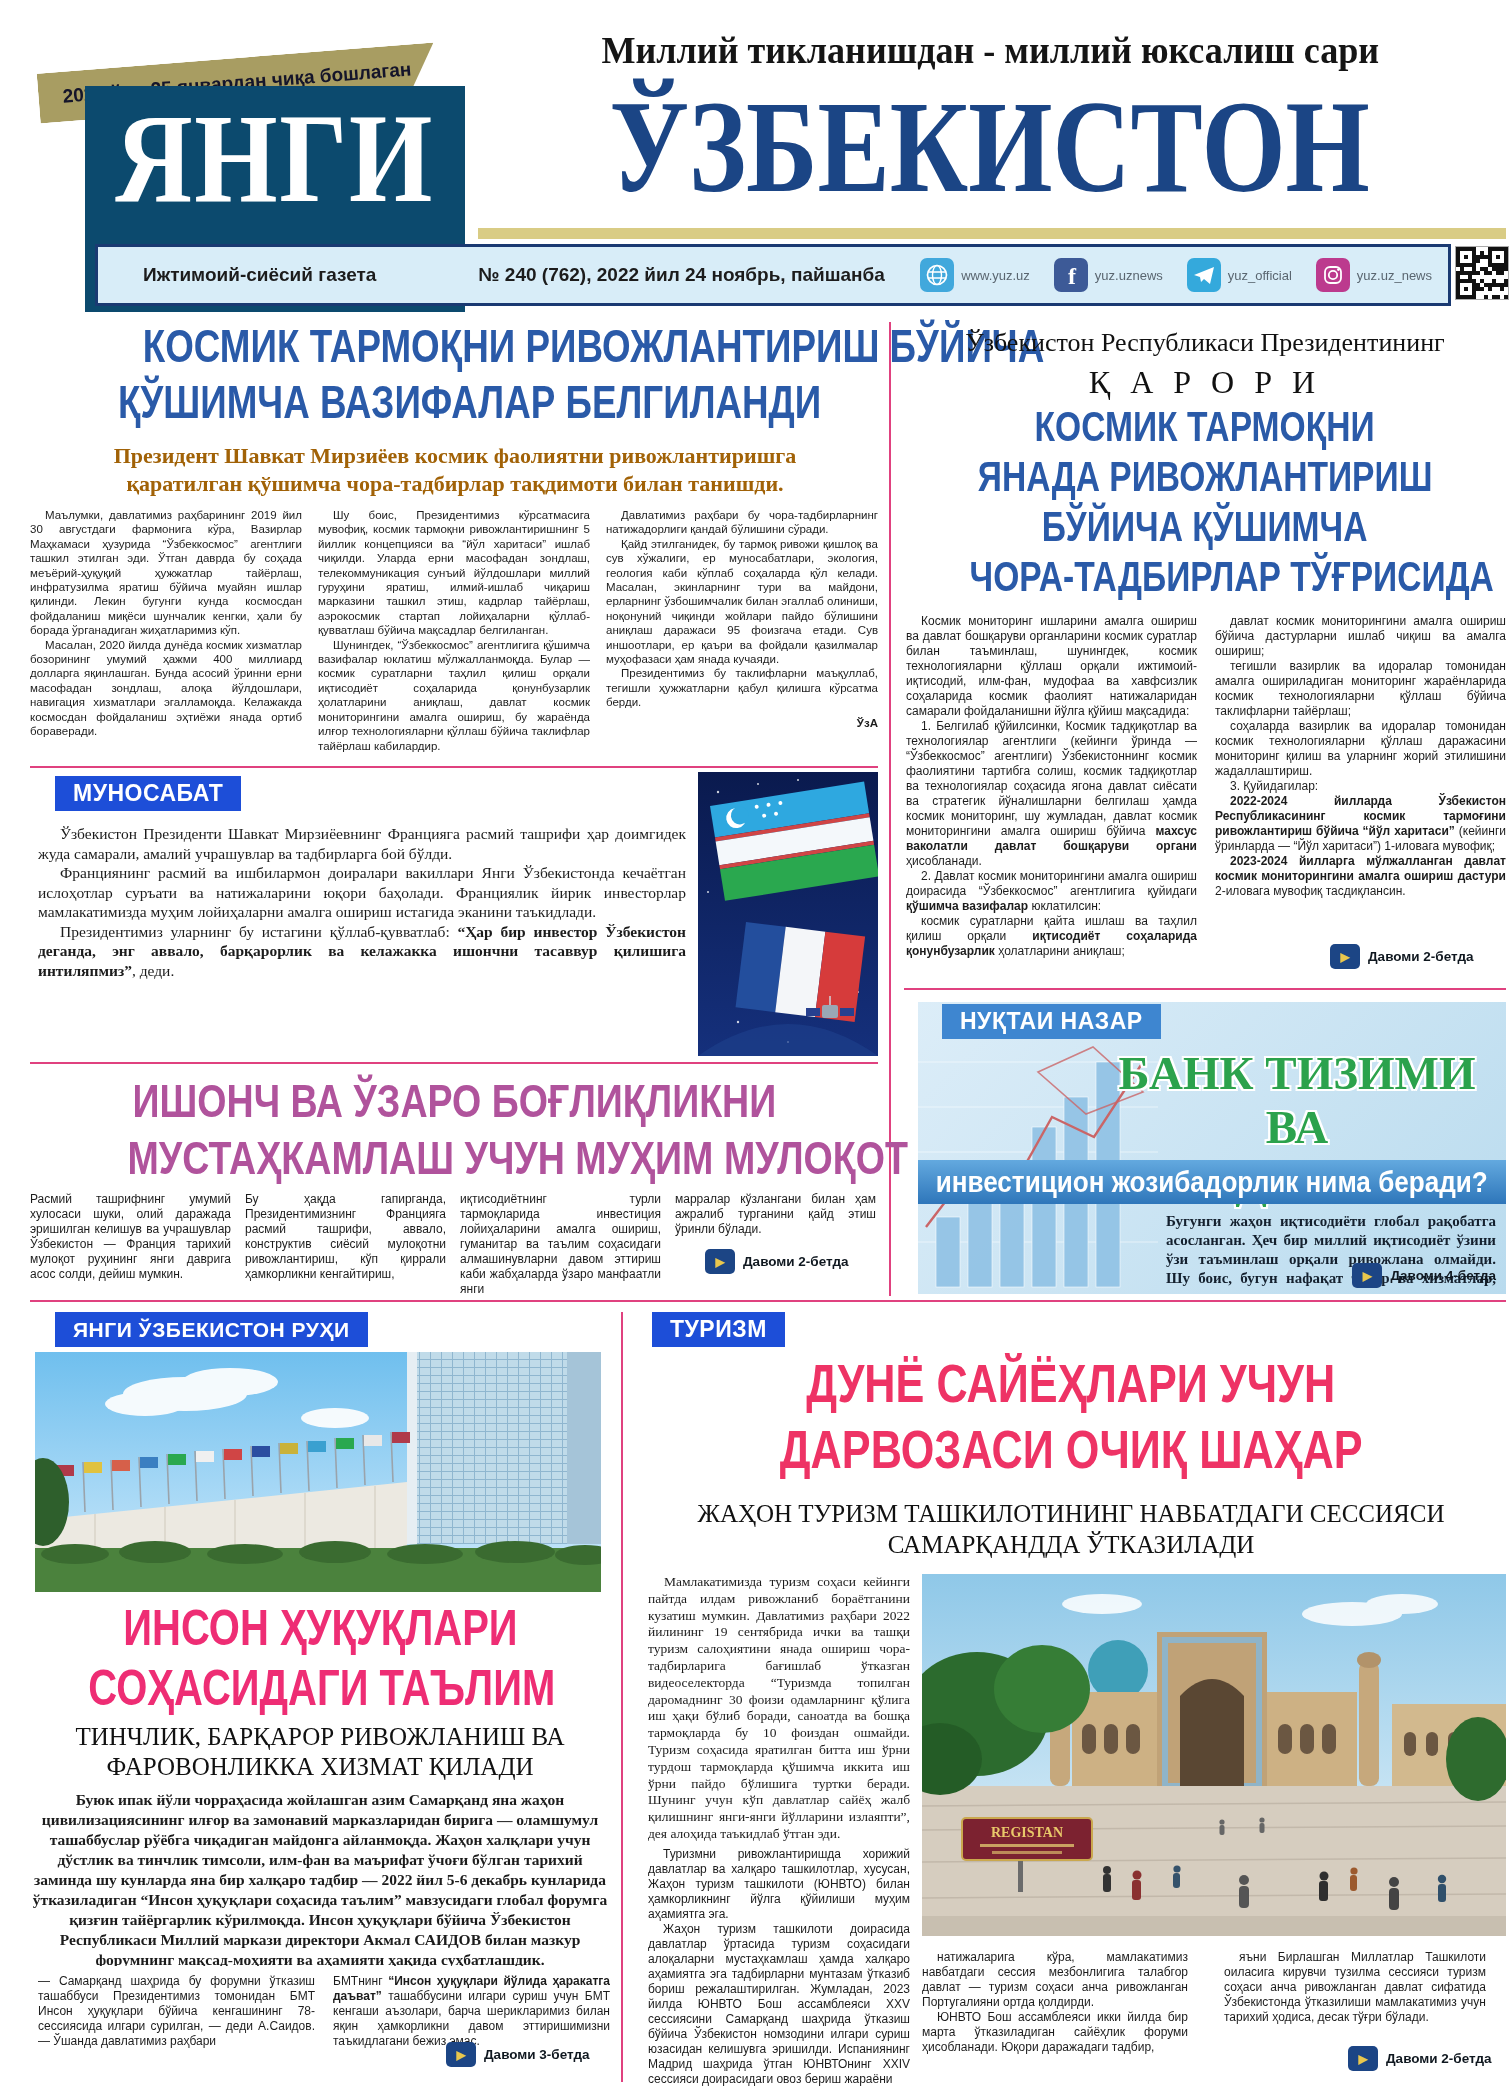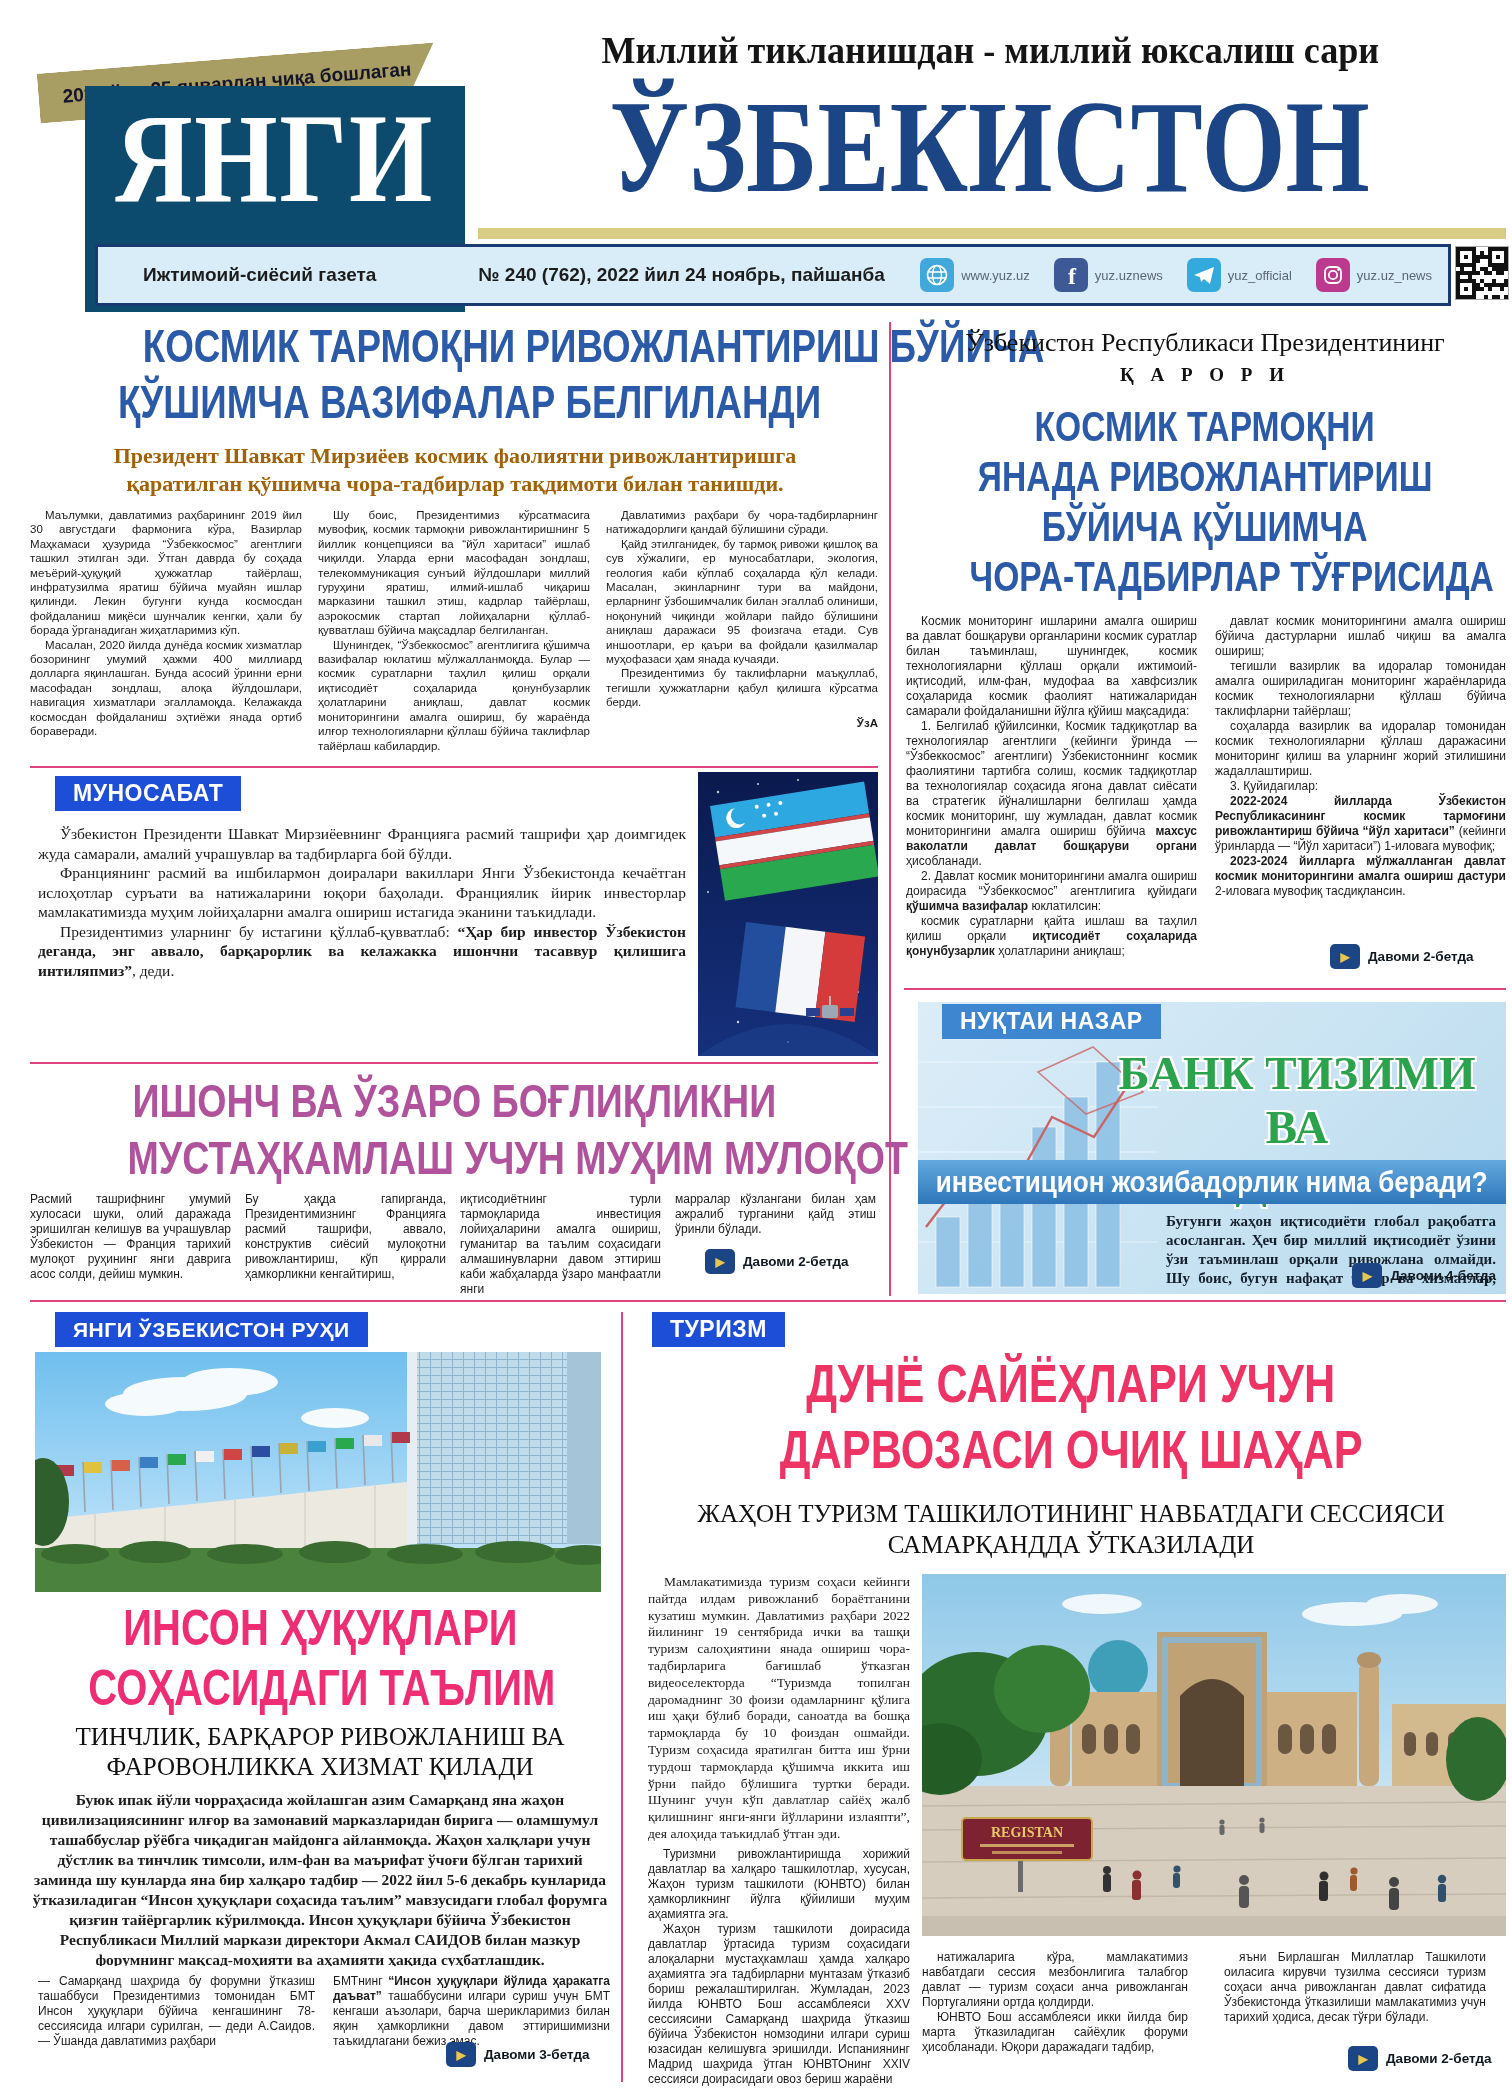--- a/index.html
+++ b/index.html
@@ -363,21 +363,21 @@
     <div style="width:201px;">
       <div class="bodycol" style="width:201px;">марралар кўзлангани билан ҳам ажралиб турганини қайд этиш ўринли бўлади.</div>
       <div class="cont" style="justify-content:flex-start;margin-top:12px;margin-left:30px;">
         <span class="pbox"></span>
         <span>Давоми 2-бетда</span>
       </div>
     </div>
   </div>
 
   <div class="abs serif hline" style="left:904px;top:328px;width:602px;font-size:26px;font-weight:normal;color:#111;">Ўзбекистон Республикаси Президентининг</div>
-  <div class="abs serif hline" style="left:904px;top:364px;width:602px;font-size:19px;letter-spacing:6px;font-weight:bold;color:#111;">Қ А Р О Р И</div>
+  <div class="abs serif hline" style="left:904px;top:364px;width:602px;font-size:32px;letter-spacing:6px;font-weight:normal;color:#111;">Қ А Р О Р И</div>
   <div class="abs hline" style="left:904px;top:402px;width:602px;font-size:42px;line-height:50px;color:#2a5aa8;">
     <div><span class="cx">КОСМИК ТАРМОҚНИ</span></div>
     <div><span class="cx">ЯНАДА РИВОЖЛАНТИРИШ</span></div>
     <div><span class="cx">БЎЙИЧА ҚЎШИМЧА</span></div>
     <div><span class="cx">ЧОРА-ТАДБИРЛАР ТЎҒРИСИДА</span></div>
   </div>
   <div class="abs flex" style="left:906px;top:614px;width:600px;height:364px;gap:18px;">
     <div class="bodycol" style="width:291px;">
       <p>Космик мониторинг ишларини амалга ошириш ва давлат бошқаруви органларини космик суратлар билан таъминлаш, шунингдек, космик технологияларни қўллаш орқали ижтимоий-иқтисодий, илм-фан, мудофаа ва хавфсизлик соҳаларида космик фаолият натижаларидан самарали фойдаланишни йўлга қўйиш мақсадида:</p>
       <p><span>1. Белгилаб қўйилсинки, Космик тадқиқотлар ва технологиялар агентлиги (кейинги ўринда — “Ўзбеккосмос” агентлиги) Ўзбекистоннинг космик фаолиятини тартибга солиш, космик тадқиқотлар ва технологиялар соҳасида ягона давлат сиёсати ва стратегик йўналишларни белгилаш ҳамда космик мониторинг, шу жумладан, давлат космик мониторингини амалга ошириш бўйича </span><b>махсус ваколатли давлат бошқаруви органи</b><span> ҳисобланади.</span></p>

